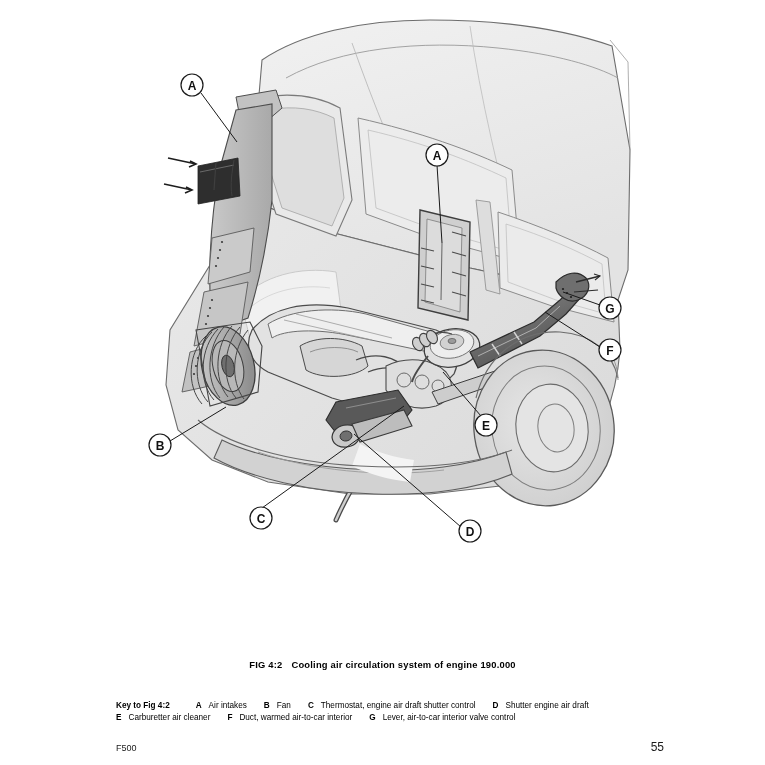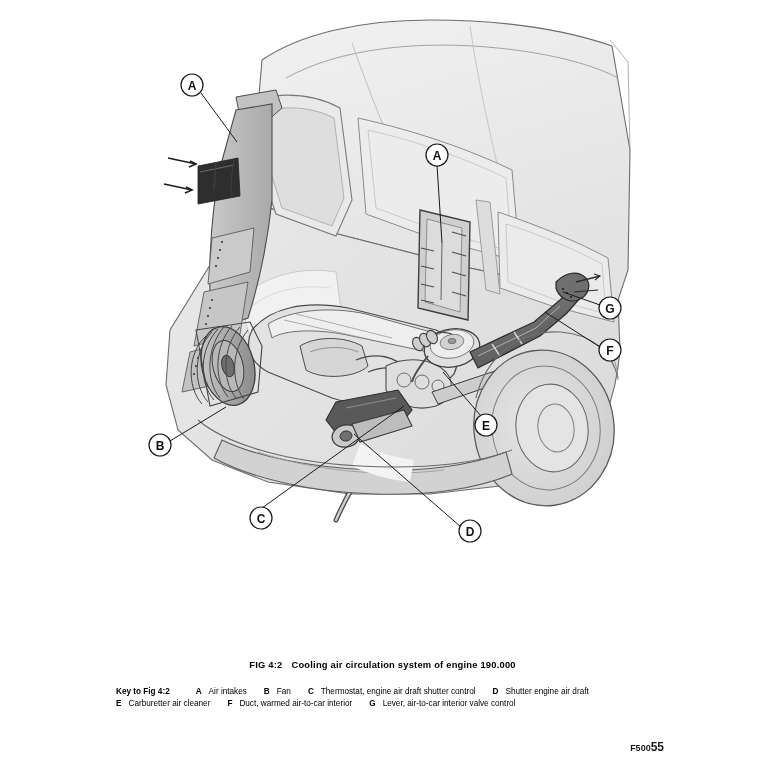--- a/index.html
+++ b/index.html
@@ -21,34 +21,34 @@
   
   .fig-title{
     position:absolute;left:0;right:0;top:659px;
     text-align:center;
     font-size:9.4px;font-weight:bold;letter-spacing:.2px;
     color:#000;
   }
   .fig-title .sp{display:inline-block;width:9px;}
 
   .key{
-    position:absolute;left:116px;top:686px;width:548px;
+    position:absolute;left:116px;top:700px;width:548px;
     font-size:8.2px;line-height:11.6px;color:#000;
   }
   .key .ln{white-space:nowrap;}
   .key b{font-weight:bold;}
   .key .gap-s{display:inline-block;width:7px;}
   .key .gap-m{display:inline-block;width:17px;}
   .key .gap-l{display:inline-block;width:26px;}
 
   
   .footer{
     position:absolute;left:116px;right:101px;top:740px;
-    display:flex;justify-content:flex-end;align-items:baseline;
-    font-size:9px;color:#1a1a1a;font-weight:bold;
+    display:flex;justify-content:space-between;align-items:baseline;
+    font-size:9px;color:#1a1a1a;
   }
   .footer .pg{font-size:12px;}
 </style>
 </head>
 <body>
 
 <div class="page">
 
   <div class="illus">
     <svg viewBox="0 0 765 640" xmlns="http://www.w3.org/2000/svg">

